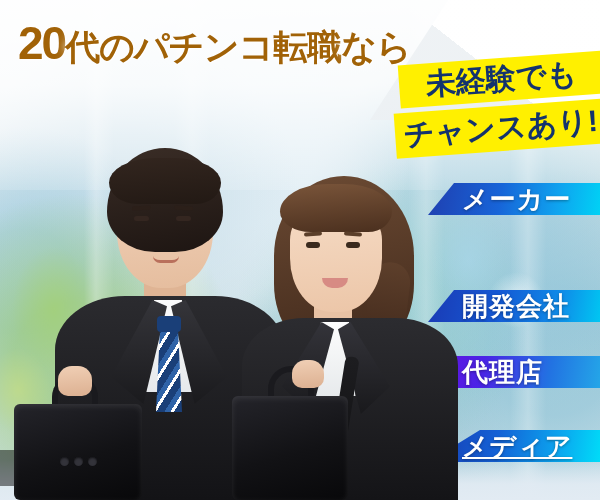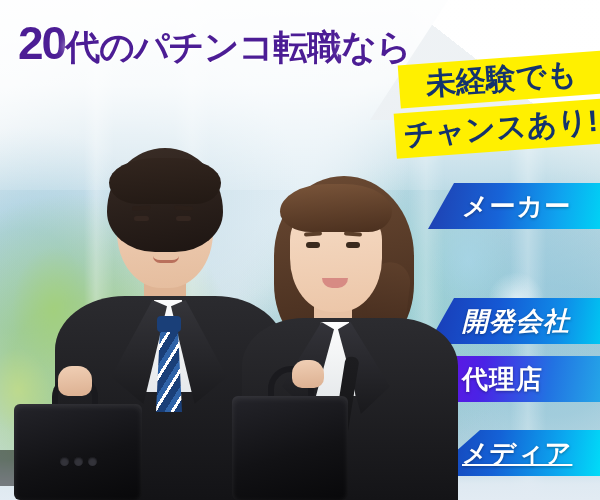--- a/index.html
+++ b/index.html
@@ -215,21 +215,21 @@
     background:linear-gradient(175deg,#f0cfb5,#dcb091);
     border-radius:14px 14px 10px 10px;
   }
   .hand.h1 { left:58px; bottom:104px; width:34px; height:30px; }
   .hand.h2 { left:292px; bottom:112px; width:32px; height:28px; }
 
   
   .headline {
     position:absolute; left:18px; top:20px;
     font-size:40px; font-weight:bold; line-height:1;
-    color:#4c1d95; letter-spacing:-1px;
+    color:#a16207; letter-spacing:-1px;
     white-space:nowrap;
     text-shadow:0 0 6px rgba(255,255,255,.95), 0 0 14px rgba(255,255,255,.9), 1px 1px 0 rgba(255,255,255,.9);
     text-align:center;
   }
   .headline .num { font-size:46px; letter-spacing:-2px; }
   .headline .sm { font-size:35px; }
 
   .logo {
     position:absolute; left:22px; top:72px;
     font-size:60px; font-weight:bold; font-style:italic;
@@ -264,32 +264,32 @@
   }
   .ribbon-2 {
     left:395px; top:106px; width:212px; height:45px;
     transform:rotate(-4.2deg);
     font-size:30px;
   }
 
   
   .cats { position:absolute; left:0; top:0; width:600px; height:500px; }
   .cat {
-    position:absolute; right:0; width:172px; height:46px;
+    position:absolute; right:0; width:172px; height:32px;
     clip-path:polygon(26px 0, 100% 0, 100% 100%, 0 100%);
     display:flex; align-items:center;
     color:#ffffff;
     font-size:26px; font-weight:bold;
     letter-spacing:1px;
     padding-left:34px;
     text-shadow:0 1px 3px rgba(0,0,0,0.35);
   }
   .cat.c1 { top:183px; background:linear-gradient(100deg,#1f3fb0 0%, #1764d8 42%, #0fa3ef 75%, #00d2f5 100%); }
   .cat.c2 { top:241px; background:linear-gradient(100deg,#5a10d8 0%, #3a2ae0 34%, #1f6ee0 70%, #1ea2e8 100%); }
-  .cat.c3 { top:298px; background:linear-gradient(100deg,#1a3ab4 0%, #1558d4 40%, #0f8ce8 76%, #00c6f2 100%);font-style:italic; }
+  .cat.c3 { top:290px; background:linear-gradient(100deg,#1a3ab4 0%, #1558d4 40%, #0f8ce8 76%, #00c6f2 100%); }
   .cat.c4 { top:356px; background:linear-gradient(100deg,#6a0fe0 0%, #4a23e6 32%, #2272e2 70%, #24a6e8 100%); }
   .cat.c5 { top:430px; background:linear-gradient(100deg,#173aae 0%, #1461d6 40%, #0ba7ef 76%, #00dcf8 100%);text-decoration:underline; }
   .cat.c5 { clip-path:polygon(52px 0, 100% 0, 100% 100%, 0 100%); }
 
   
   .credit {
     position:absolute; left:0; top:450px; width:372px; height:36px;
     background:rgba(0,0,0,0.48);
     display:flex; align-items:center;
     padding-left:34px;

